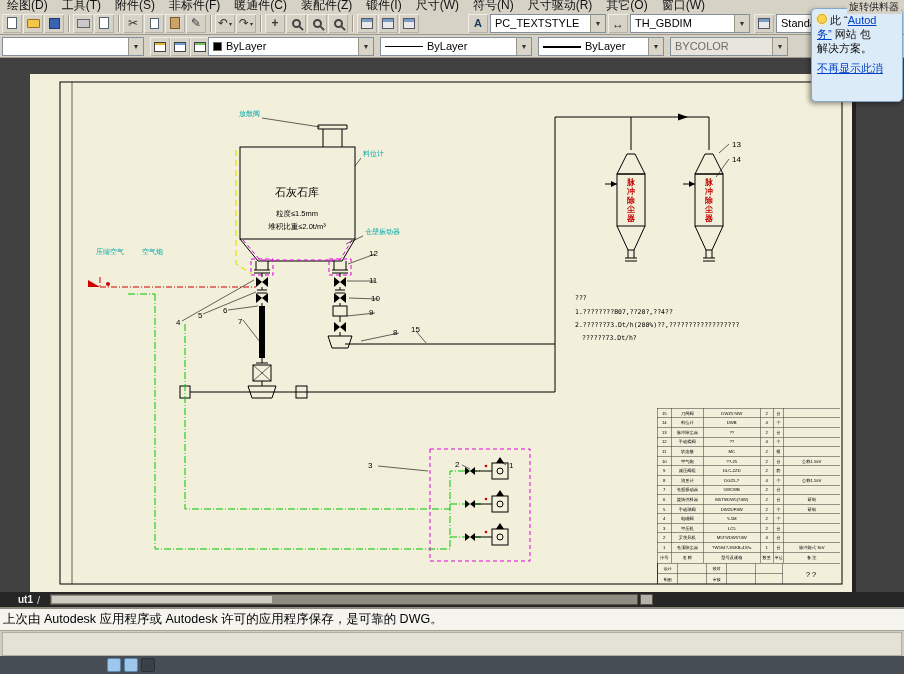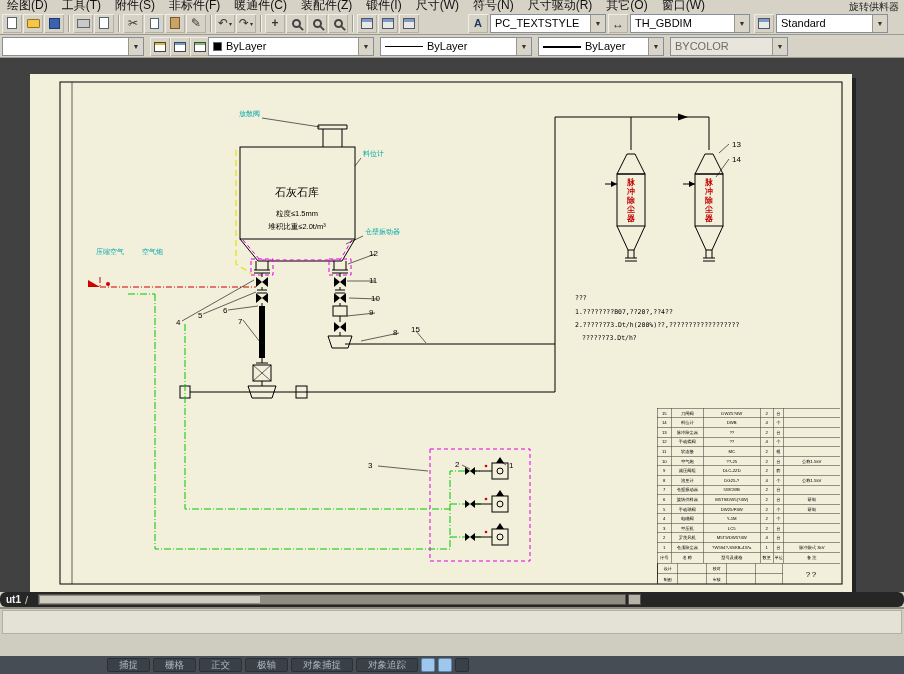--- a/index.html
+++ b/index.html
@@ -82,21 +82,21 @@
   #bom table{width:366px;border-collapse:collapse;table-layout:fixed;}
   #bom td,#bom th{border:1px solid #333;font-size:8.5px;font-weight:normal;height:19.2px;line-height:1.05;padding:0 2px;white-space:nowrap;overflow:hidden;color:#000;text-align:center;}
   #bom th{height:22px;}
   #ttl{position:absolute;left:627px;top:489px;width:183px;height:21px;overflow:hidden;border-left:1px solid #333;}
   #ttl .inner{transform:scale(.5);transform-origin:0 0;width:366px;height:42px;}
   .tgrid{display:grid;width:366px;height:42px;grid-template-columns:40px 58px 40px 58px 54px 116px;grid-template-rows:21px 21px;border-top:1px solid #333;}
   .tc{border-right:1px solid #333;border-bottom:1px solid #333;font-size:8px;display:flex;align-items:center;justify-content:center;color:#000;overflow:hidden;}
   .tbig{grid-column:6;grid-row:1/3;font-size:16px;letter-spacing:3px;}
 
   
-  #tabbar{position:absolute;top:592px;height:15px;left:0;right:0;background:#262626;display:flex;align-items:center;padding-left:2px;z-index:5;border-radius:6px;}
+  #tabbar{position:absolute;top:592px;height:15px;left:0;right:0;background:#262626;display:flex;align-items:center;padding-left:14px;z-index:5;}
   .tabname{color:#f0f0f0;font-size:10px;font-weight:bold;padding:0 4px;}
   .tabslash{color:#cfcfcf;font-size:11px;}
   .hscroll{margin-left:10px;width:588px;height:11px;background:#8f8c82;border:1px solid #55534c;position:relative;}
   .hthumb{position:absolute;left:1px;top:1px;width:220px;height:7px;background:#cfccc2;}
   .hsq{width:13px;height:11px;background:#b5b2a8;border:1px solid #55534c;margin-left:2px;}
 
   
   #cmd{position:absolute;top:607px;height:49px;left:0;right:0;background:#cfccc0;border-top:2px solid #8c897d;z-index:5;}
   .cmdhist{height:22px;background:#f5f4ee;border-bottom:1px solid #a5a296;font-size:12.5px;line-height:21px;padding-left:3px;color:#000;white-space:nowrap;overflow:hidden;}
   .cmdin{height:24px;background:#e4e1d6;margin:1px 2px;border:1px solid #b2afa3;}
@@ -234,20 +234,27 @@
       <span class="lsample" style="border-top-width:2px"></span>
       <span>ByLayer</span>
       <span class="da">▼</span>
     </div>
     <div class="combo disabled" id="cmb-ps">
       <span>BYCOLOR</span>
       <span class="da">▼</span>
     </div>
   </div>
 
+  <div class="notify">
+    <span class="bulb"></span>
+    <div><span>此 “</span><a class="nlink">Autod</a></div>
+    <div><a class="nlink">务”</a><span> 网站 包</span></div>
+    <div>解决方案。</div>
+    <a class="nlink dismiss">不再显示此消</a>
+  </div>
 
   <div class="canvas">
     <div class="sheet">
       <svg class="dwg" viewBox="0 0 822 518">
 
         <g>
           <rect x="30" y="8" width="782" height="502" class="ln"></rect>
           <line x1="42" y1="8" x2="42" y2="510" class="ln lnthin"></line>
         </g>
 
@@ -559,31 +566,24 @@
   <div id="tabbar">
     <span class="tabname">ut1</span>
     <span class="tabslash">/</span>
     <div class="hscroll">
       <div class="hthumb"></div>
     </div>
     <div class="hsq"></div>
   </div>
 
   <div id="cmd">
+    <div class="cmdhist">上次由 Autodesk 应用程序或 Autodesk 许可的应用程序保存，是可靠的 DWG。</div>
     <div class="cmdin"></div>
   </div>
 
   <div id="status">
     <span class="scoord"></span>
-    <span style="display:flex;gap:3px">
-        <button class="sbtn off">捕捉</button>
-        <button class="sbtn off">栅格</button>
-        <button class="sbtn off">正交</button>
-        <button class="sbtn off">极轴</button>
-        <button class="sbtn off">对象捕捉</button>
-        <button class="sbtn off">对象追踪</button>
-      </span>
     <span class="sq on"></span>
     <span class="sq on"></span>
     <span class="sq off"></span>
   </div>
 
 </div>
 
 </body></html>

